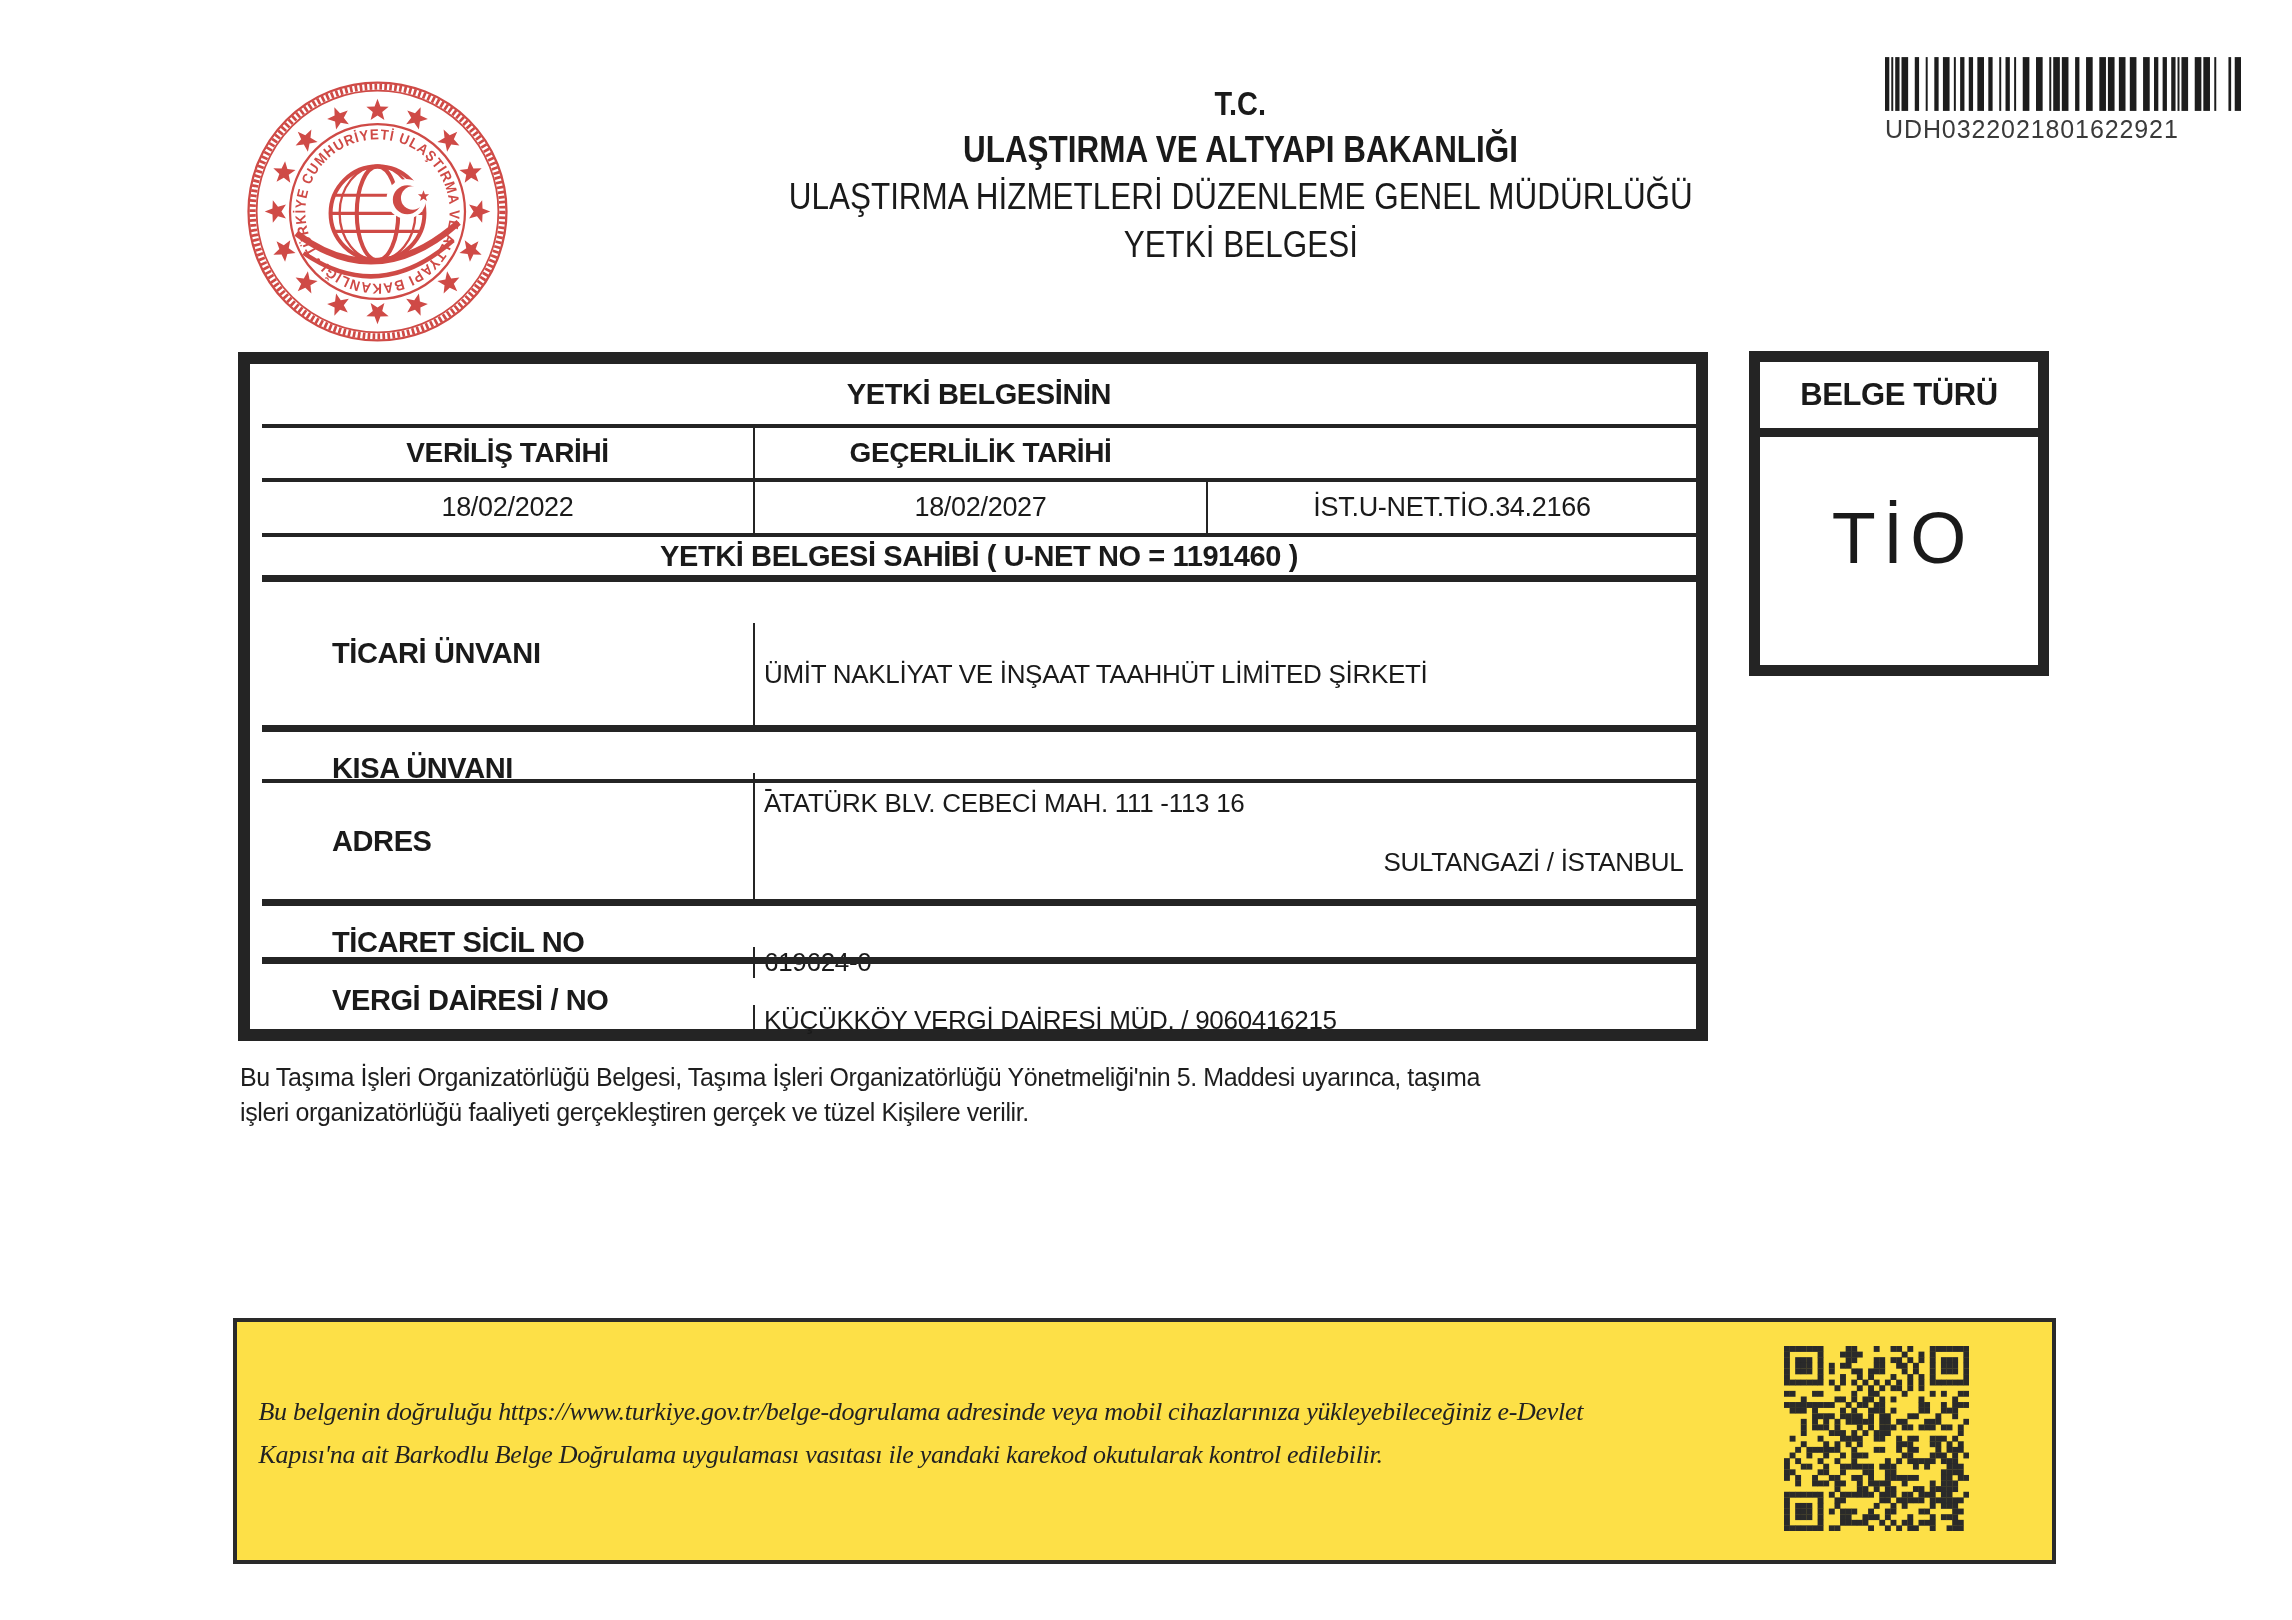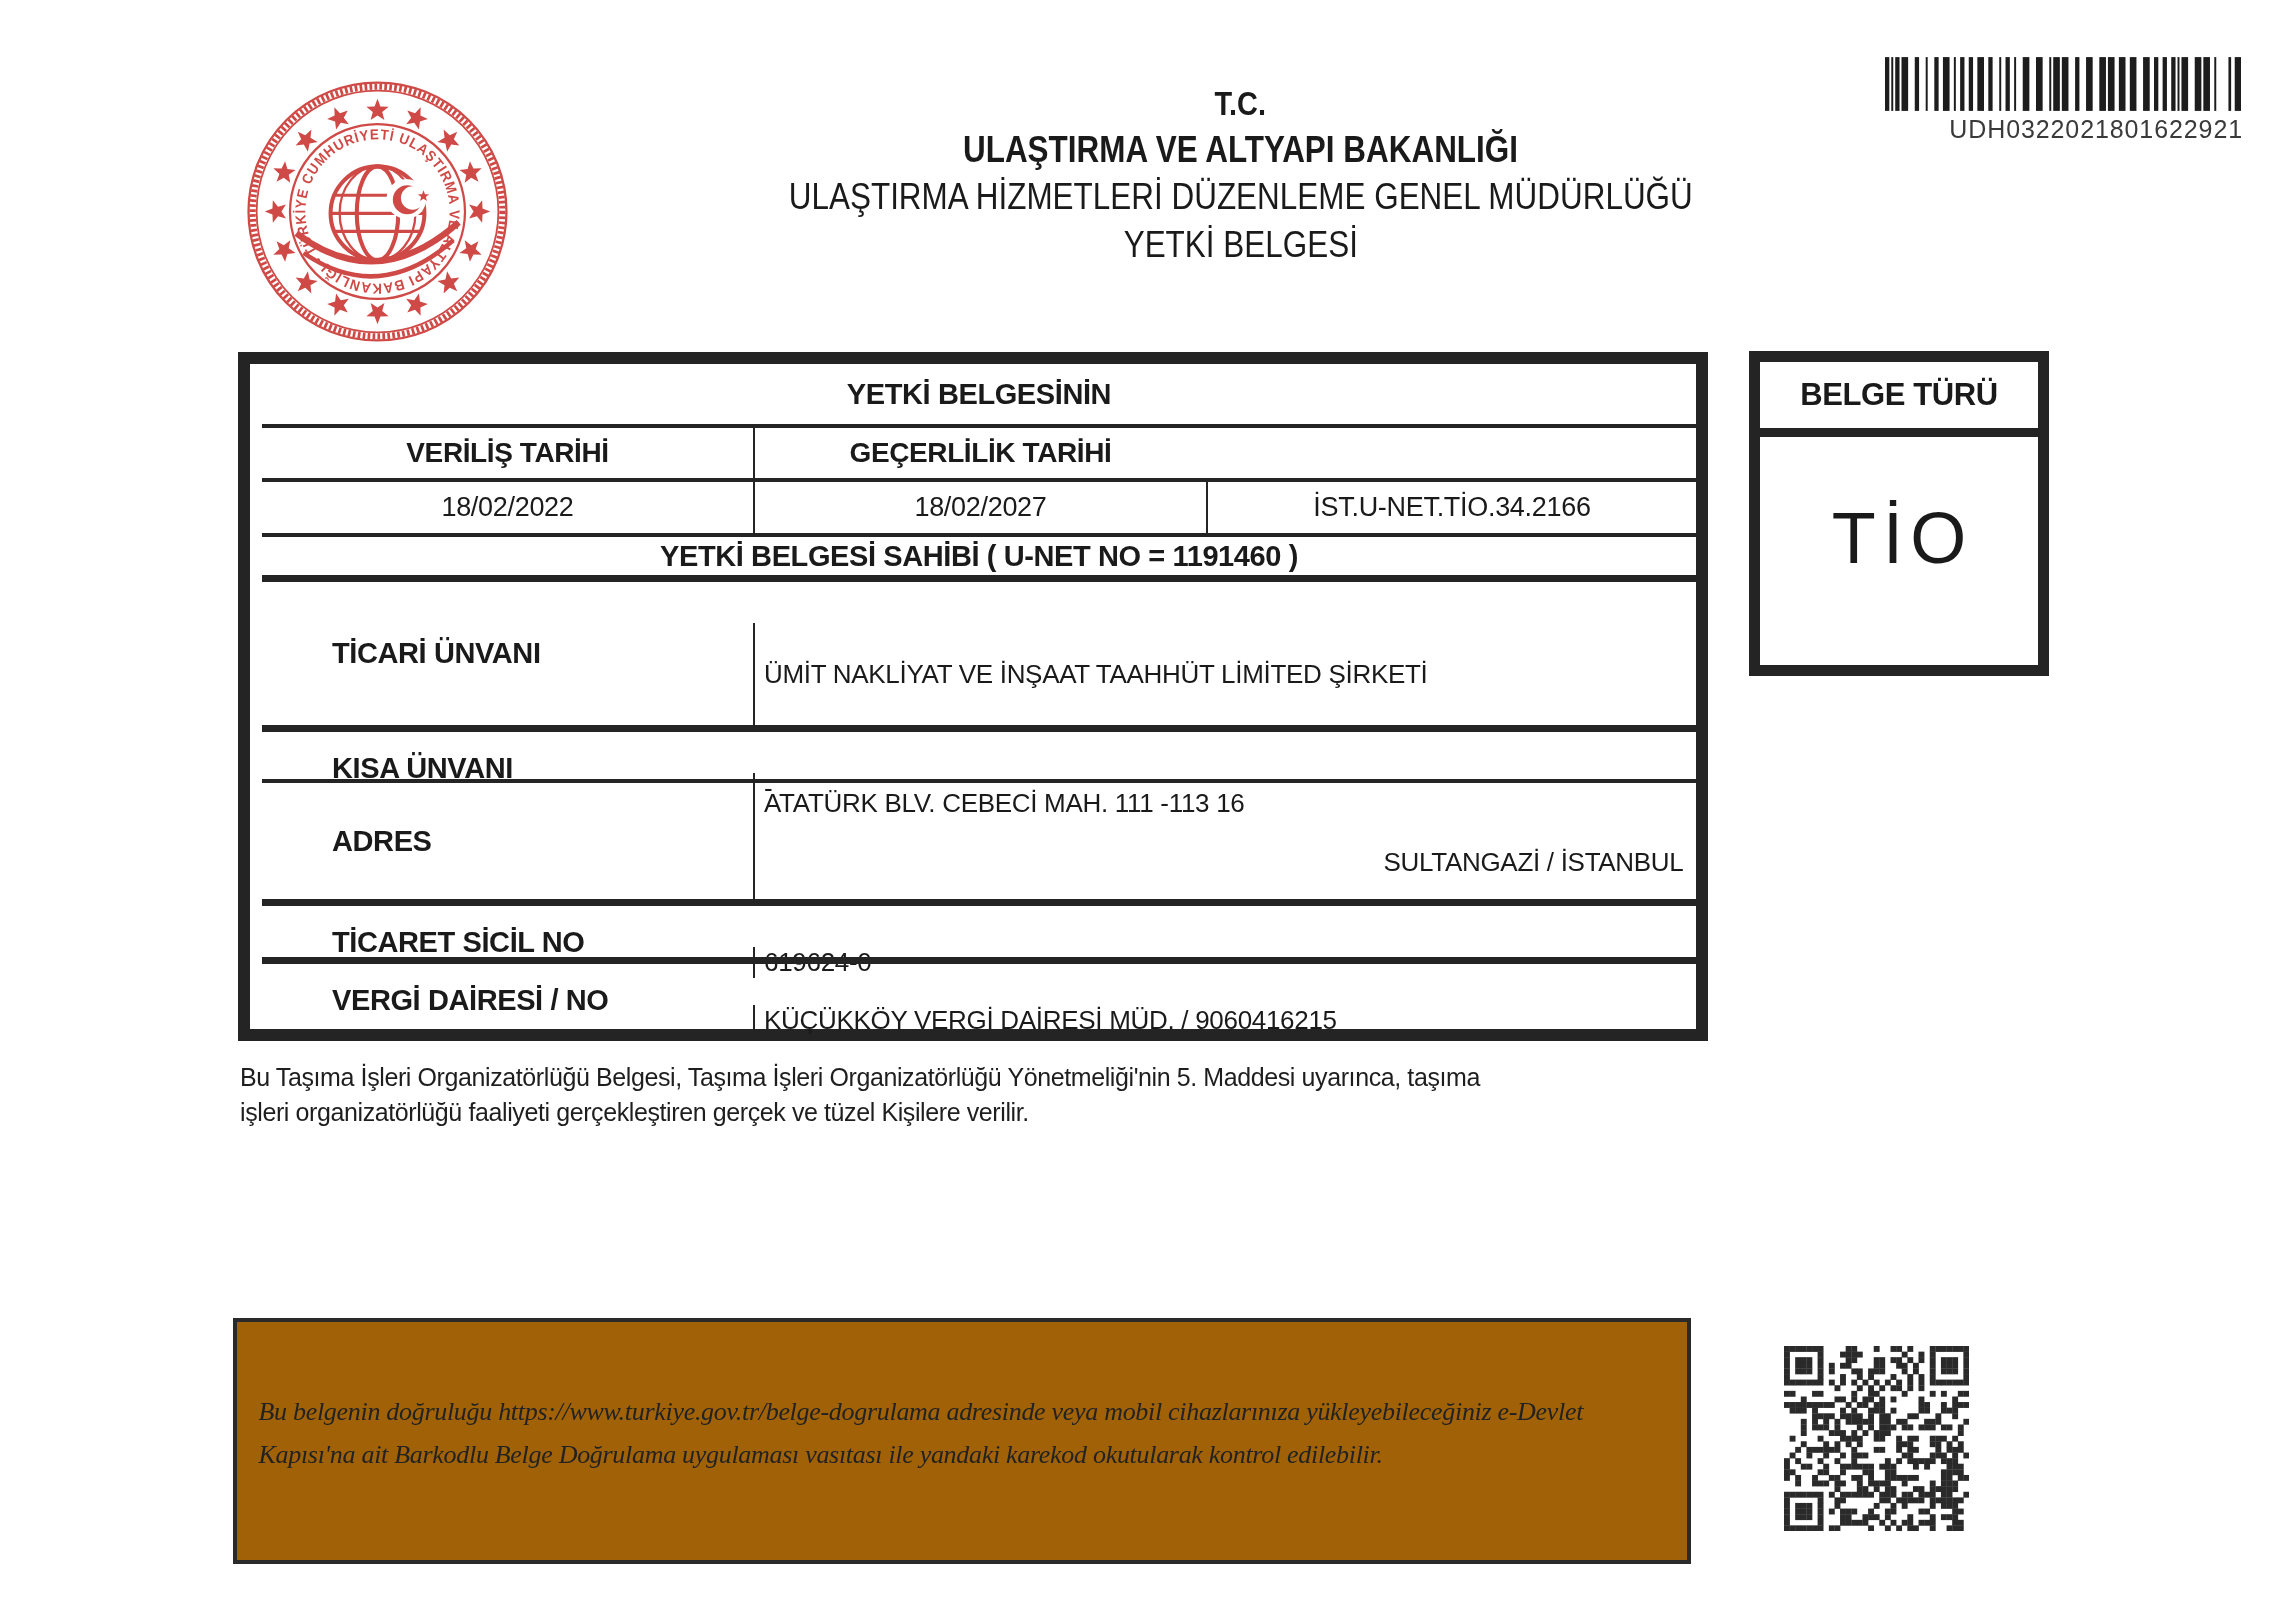--- a/index.html
+++ b/index.html
@@ -18,21 +18,21 @@
   .hline{margin:0 0 10.7px 0;}
   .cond{display:inline-block;transform:scaleX(0.85);transform-origin:center top;white-space:nowrap;}
   .h-tc{font-size:34px;font-weight:bold;}
   .h-bold{font-size:37px;font-weight:bold;}
   .h-reg{font-size:37px;font-weight:normal;}
 
   
   .barcode-wrap{position:absolute;left:1885px;top:57px;width:358px;}
   .barcode-svg{display:block;}
   .barcode-svg rect{fill:#1d1d1d;}
-  .barcode-num{margin-top:3.6px;font-size:25px;letter-spacing:0.9px;color:#3a3a3a;white-space:nowrap;text-align:right;}
+  .barcode-num{margin-top:3.6px;font-size:25px;letter-spacing:0.9px;color:#3a3a3a;white-space:nowrap;}
 
   
   .mtable{position:absolute;left:238px;top:352px;width:1470px;height:689px;
           border:12.5px solid #242424;box-sizing:border-box;background:#fff;padding-left:12px;}
   .trow{box-sizing:content-box;position:relative;}
   .sep5{border-top:4.5px solid #242424;}
   .sep8{border-top:7.2px solid #242424;}
   .c-title{display:flex;align-items:center;justify-content:center;
            font-weight:bold;font-size:29px;letter-spacing:-0.4px;}
   .grid3{display:grid;grid-template-columns:491px 453px 1fr;}
@@ -56,22 +56,22 @@
                justify-content:center;font-weight:bold;font-size:31px;letter-spacing:-0.4px;white-space:nowrap;}
   .belge-value{height:202px;display:flex;align-items:center;justify-content:center;
                font-size:72px;letter-spacing:7.2px;padding-left:7.2px;}
 
   
   .note{position:absolute;left:240px;top:1060px;font-size:25px;line-height:35px;
         letter-spacing:-0.4px;color:#1e1e1e;}
   .note div{white-space:nowrap;}
 
   
-  .footer-box{position:absolute;left:233px;top:1318px;width:1458px;height:246px;
-              border:4.5px solid #2a2a2a;box-sizing:border-box;background:#a16207;}
+  .footer-box{position:absolute;left:233px;top:1318px;width:1823px;height:246px;
+              border:4.5px solid #2a2a2a;box-sizing:border-box;background:#fde047;}
   .footer-text{position:absolute;left:21.5px;top:68px;width:1522px;
                font-family:"Liberation Serif","DejaVu Serif",serif;font-style:italic;
                font-size:26px;line-height:43px;letter-spacing:-0.3px;color:#222;}
   .footer-text div{white-space:nowrap;}
   .qr{position:absolute;left:1784px;top:1346px;}
   .qr rect{fill:#2a2a2a;}
 </style>
 </head>
 <body>
 

